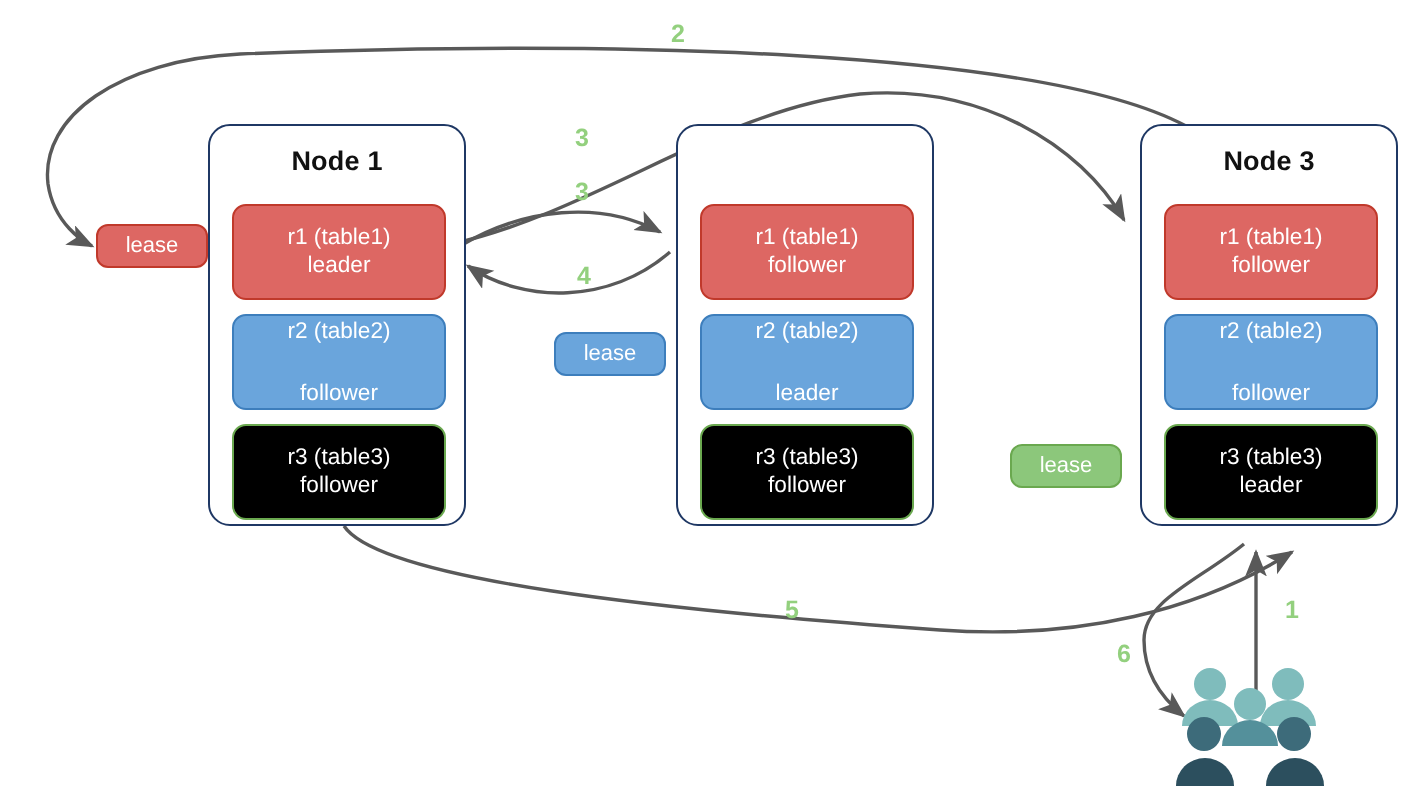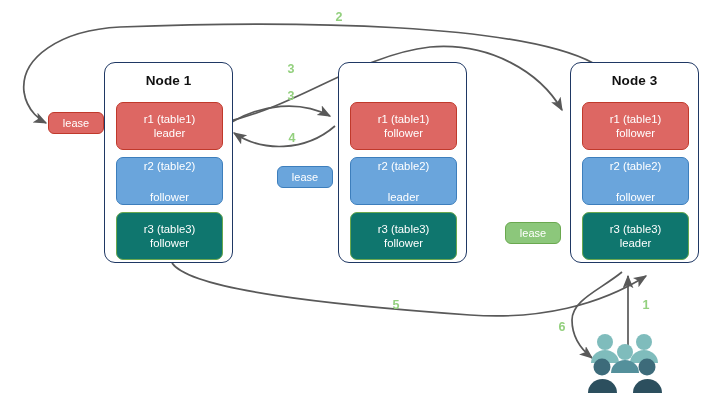--- a/index.html
+++ b/index.html
@@ -57,21 +57,21 @@
     align-items: center;
     justify-content: center;
     color: #ffffff;
     font-size: 11.3px;
     line-height: 14px;
     text-align: center;
   }
   .replica .l1, .replica .l2 { display: block; }
   .rep-red   { background: #dd6763; border: 1.6px solid #c0392b; }
   .rep-blue  { background: #6aa5dc; border: 1.6px solid #3d7ebc; }
-  .rep-green { background: #0f766e; border: 1.6px solid #6aa84f; }
+  .rep-green { background: #000000; border: 1.6px solid #6aa84f; }
   .rep-0 { top: 39px; }
   .rep-1 { top: 94px; gap: 17px; }
   .rep-2 { top: 149px; }
 
   .lease {
     position: absolute;
     border-radius: 6px;
     box-sizing: border-box;
     display: flex;
     align-items: center;

